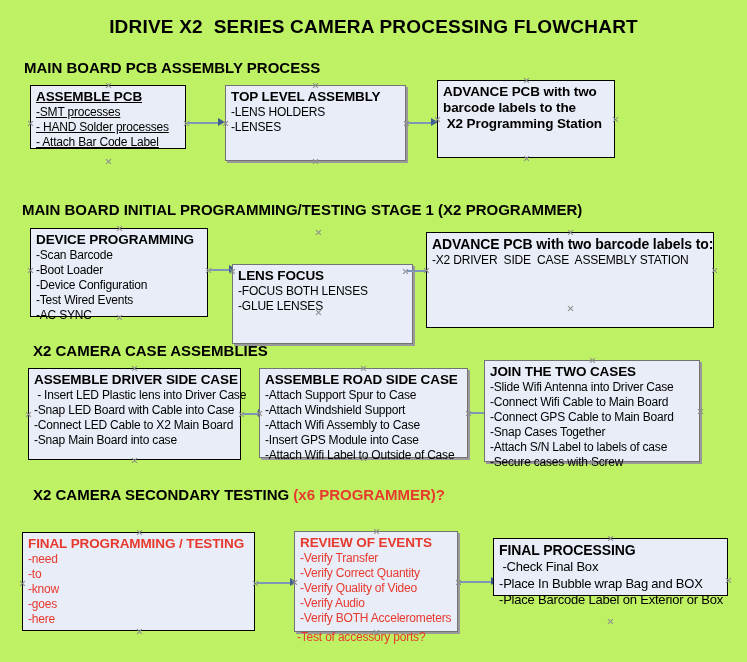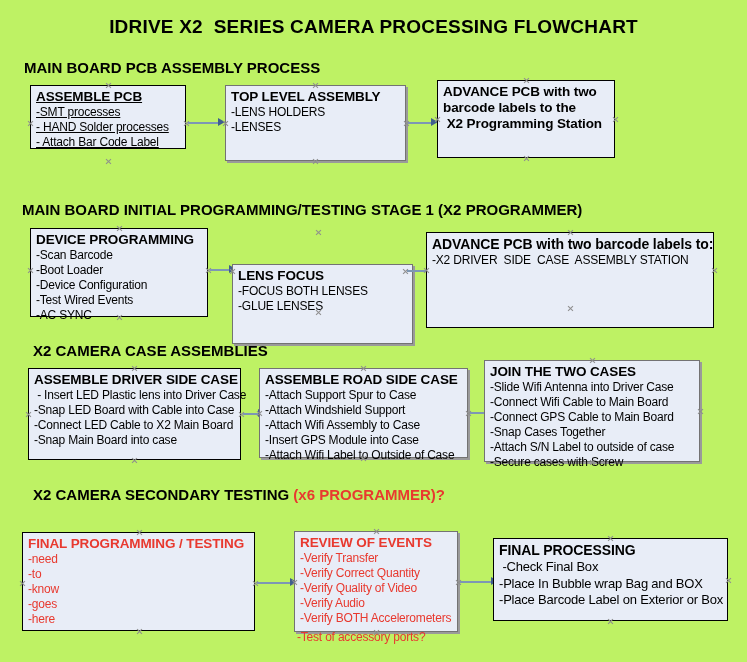--- a/index.html
+++ b/index.html
@@ -271,21 +271,21 @@
     <div class="shaft" style="width:16px;"></div>
     <div class="head" style="left:15px;"></div>
   </div>
 
   <div class="node shadow" style="left:484px; top:360px; width:216px; height:102px;">
     <div class="n-title">JOIN THE TWO CASES</div>
     <div class="n-line">-Slide Wifi Antenna into Driver Case</div>
     <div class="n-line">-Connect Wifi Cable to Main Board</div>
     <div class="n-line">-Connect GPS Cable to Main Board</div>
     <div class="n-line">-Snap Cases Together</div>
-    <div class="n-line">-Attach S/N Label to outside of case</div>
+    <div class="n-line">-Attach S/N Label to labels of case</div>
     <div class="n-line">-Secure cases with Screw</div>
   </div>
   <div class="handle" style="left:592px; top:360px;"></div>
   <div class="handle" style="left:592px; top:462px;"></div>
   <div class="handle" style="left:700px; top:411px;"></div>
 
   <div class="section-heading" style="left:33px; top:486px;"><span>X2 CAMERA SECONDARY TESTING </span><span class="accent">(x6 PROGRAMMER)?</span></div>
 
   <div class="node red" style="left:22px; top:532px; width:233px; height:99px;">
     <div class="n-title">FINAL PROGRAMMING / TESTING</div>
@@ -317,21 +317,21 @@
   <div class="handle" style="left:376px; top:531px;"></div>
   <div class="handle" style="left:376px; top:632px;"></div>
   <div class="handle" style="left:294px; top:582px;"></div>
   <div class="handle" style="left:458px; top:582px;"></div>
 
   <div class="arrow" style="left:460px; top:577px; width:38px;">
     <div class="shaft" style="width:32px;"></div>
     <div class="head" style="left:31px;"></div>
   </div>
 
-  <div class="node" style="left:493px; top:538px; width:235px; height:83px;">
+  <div class="node" style="left:493px; top:538px; width:235px; height:58px;">
     <div class="n-title big">FINAL PROCESSING</div>
     <div class="n-line big"> -Check Final Box</div>
     <div class="n-line big">-Place In Bubble wrap Bag and BOX</div>
     <div class="n-line big">-Place Barcode Label on Exterior or Box</div>
   </div>
   <div class="handle" style="left:610px; top:538px;"></div>
   <div class="handle" style="left:610px; top:621px;"></div>
   <div class="handle" style="left:728px; top:580px;"></div>
 
 </div>

